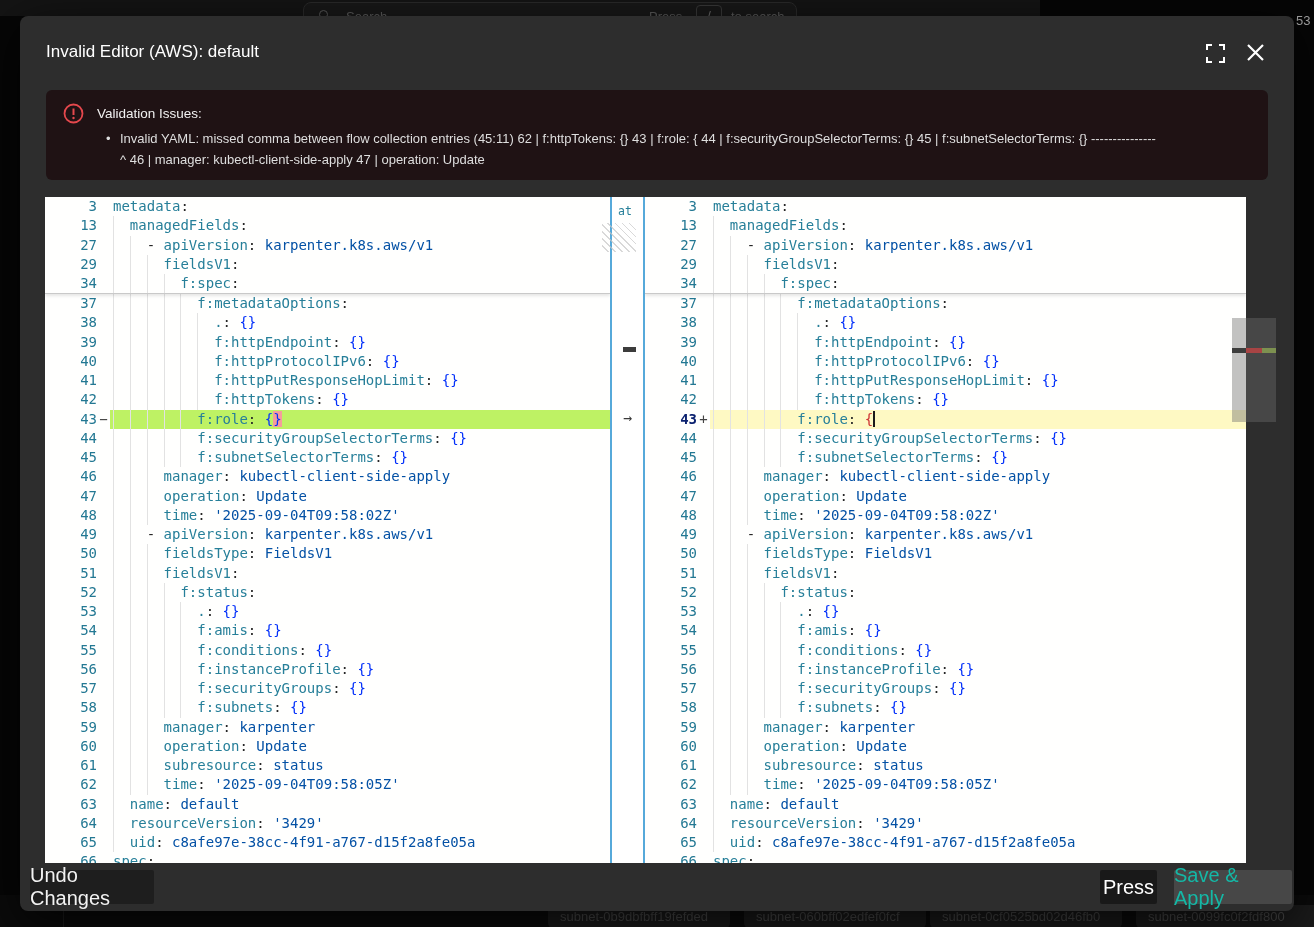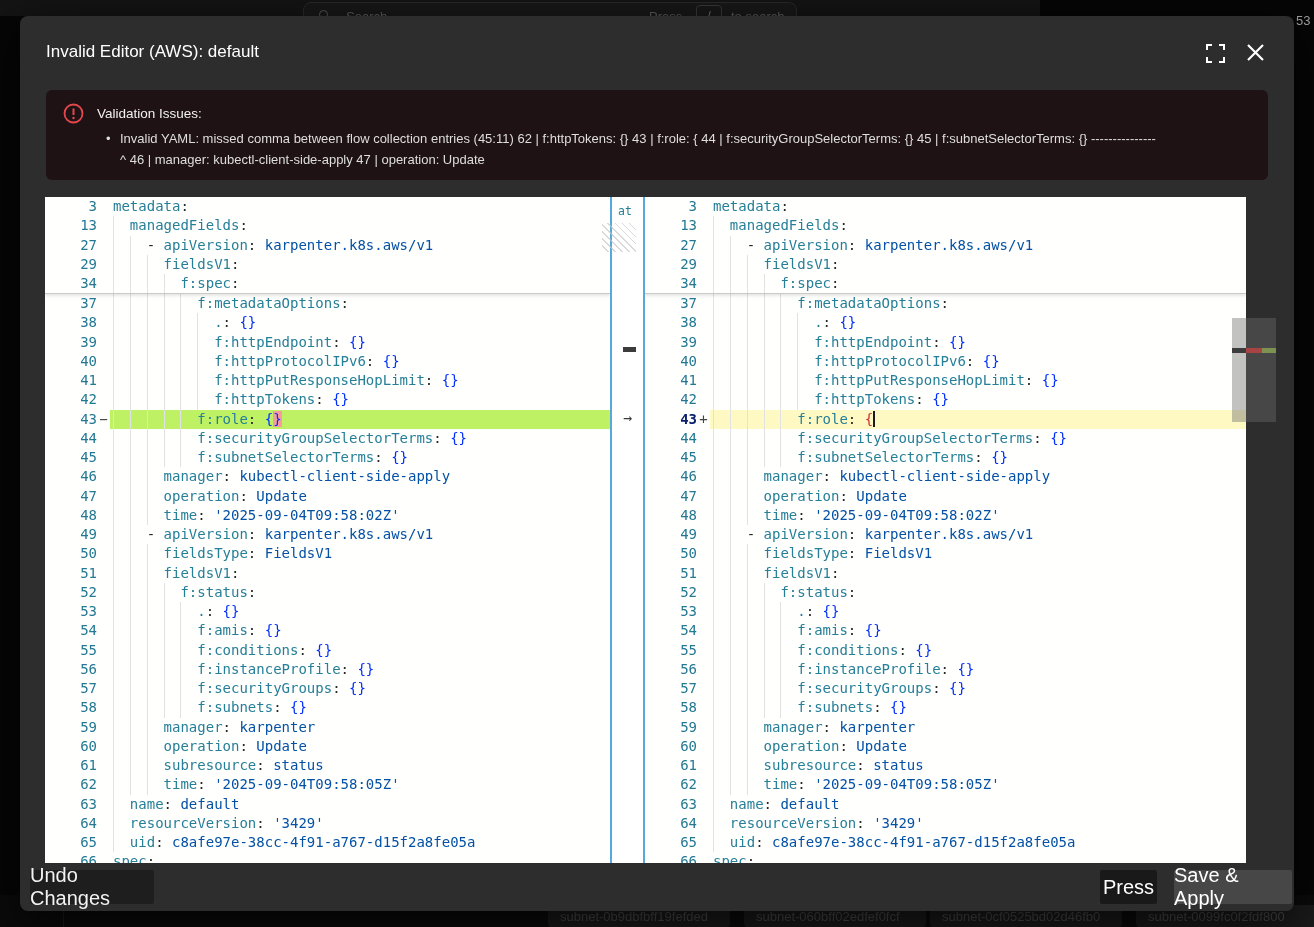--- a/index.html
+++ b/index.html
@@ -83,21 +83,21 @@
   #sb-dash { position:absolute; left:1187px; top:151px; width:14px; height:5px; background:#3c3c3c; z-index:6; }
   #ov-widget { position:absolute; left:1226px; top:302px; width:30px; height:104px; background:#474747; }
   #ov-red   { position:absolute; left:1226px; top:332px; width:16px; height:5px; background:#a84444; }
   #ov-green { position:absolute; left:1242px; top:332px; width:14px; height:5px; background:#7d9150; }
 
   
   .btn { position:absolute; top:854px; height:34px; border-radius:2px; font-size:20px;
     display:flex; align-items:center; justify-content:center; cursor:pointer; }
   #undo-btn  { left:10px;  width:124px; background:#1e1e1e; color:#f2f2f2; }
   #close-footer-btn { left:1080px; width:57px; background:#191919; color:#ffffff; }
-  #save-btn  { left:1154px; width:118px; background:#474747; color:#ffffff; cursor:default; }
+  #save-btn  { left:1154px; width:118px; background:#474747; color:#14b8a6; cursor:default; }
 </style>
 </head>
 <body>
 
 <div id="topbar">
   <div id="searchbox">
     <span class="mag"></span>
     <span id="search-ph">Search</span>
     <span id="press-prefix">Press</span>
     <span id="slash-keycap">/</span>

